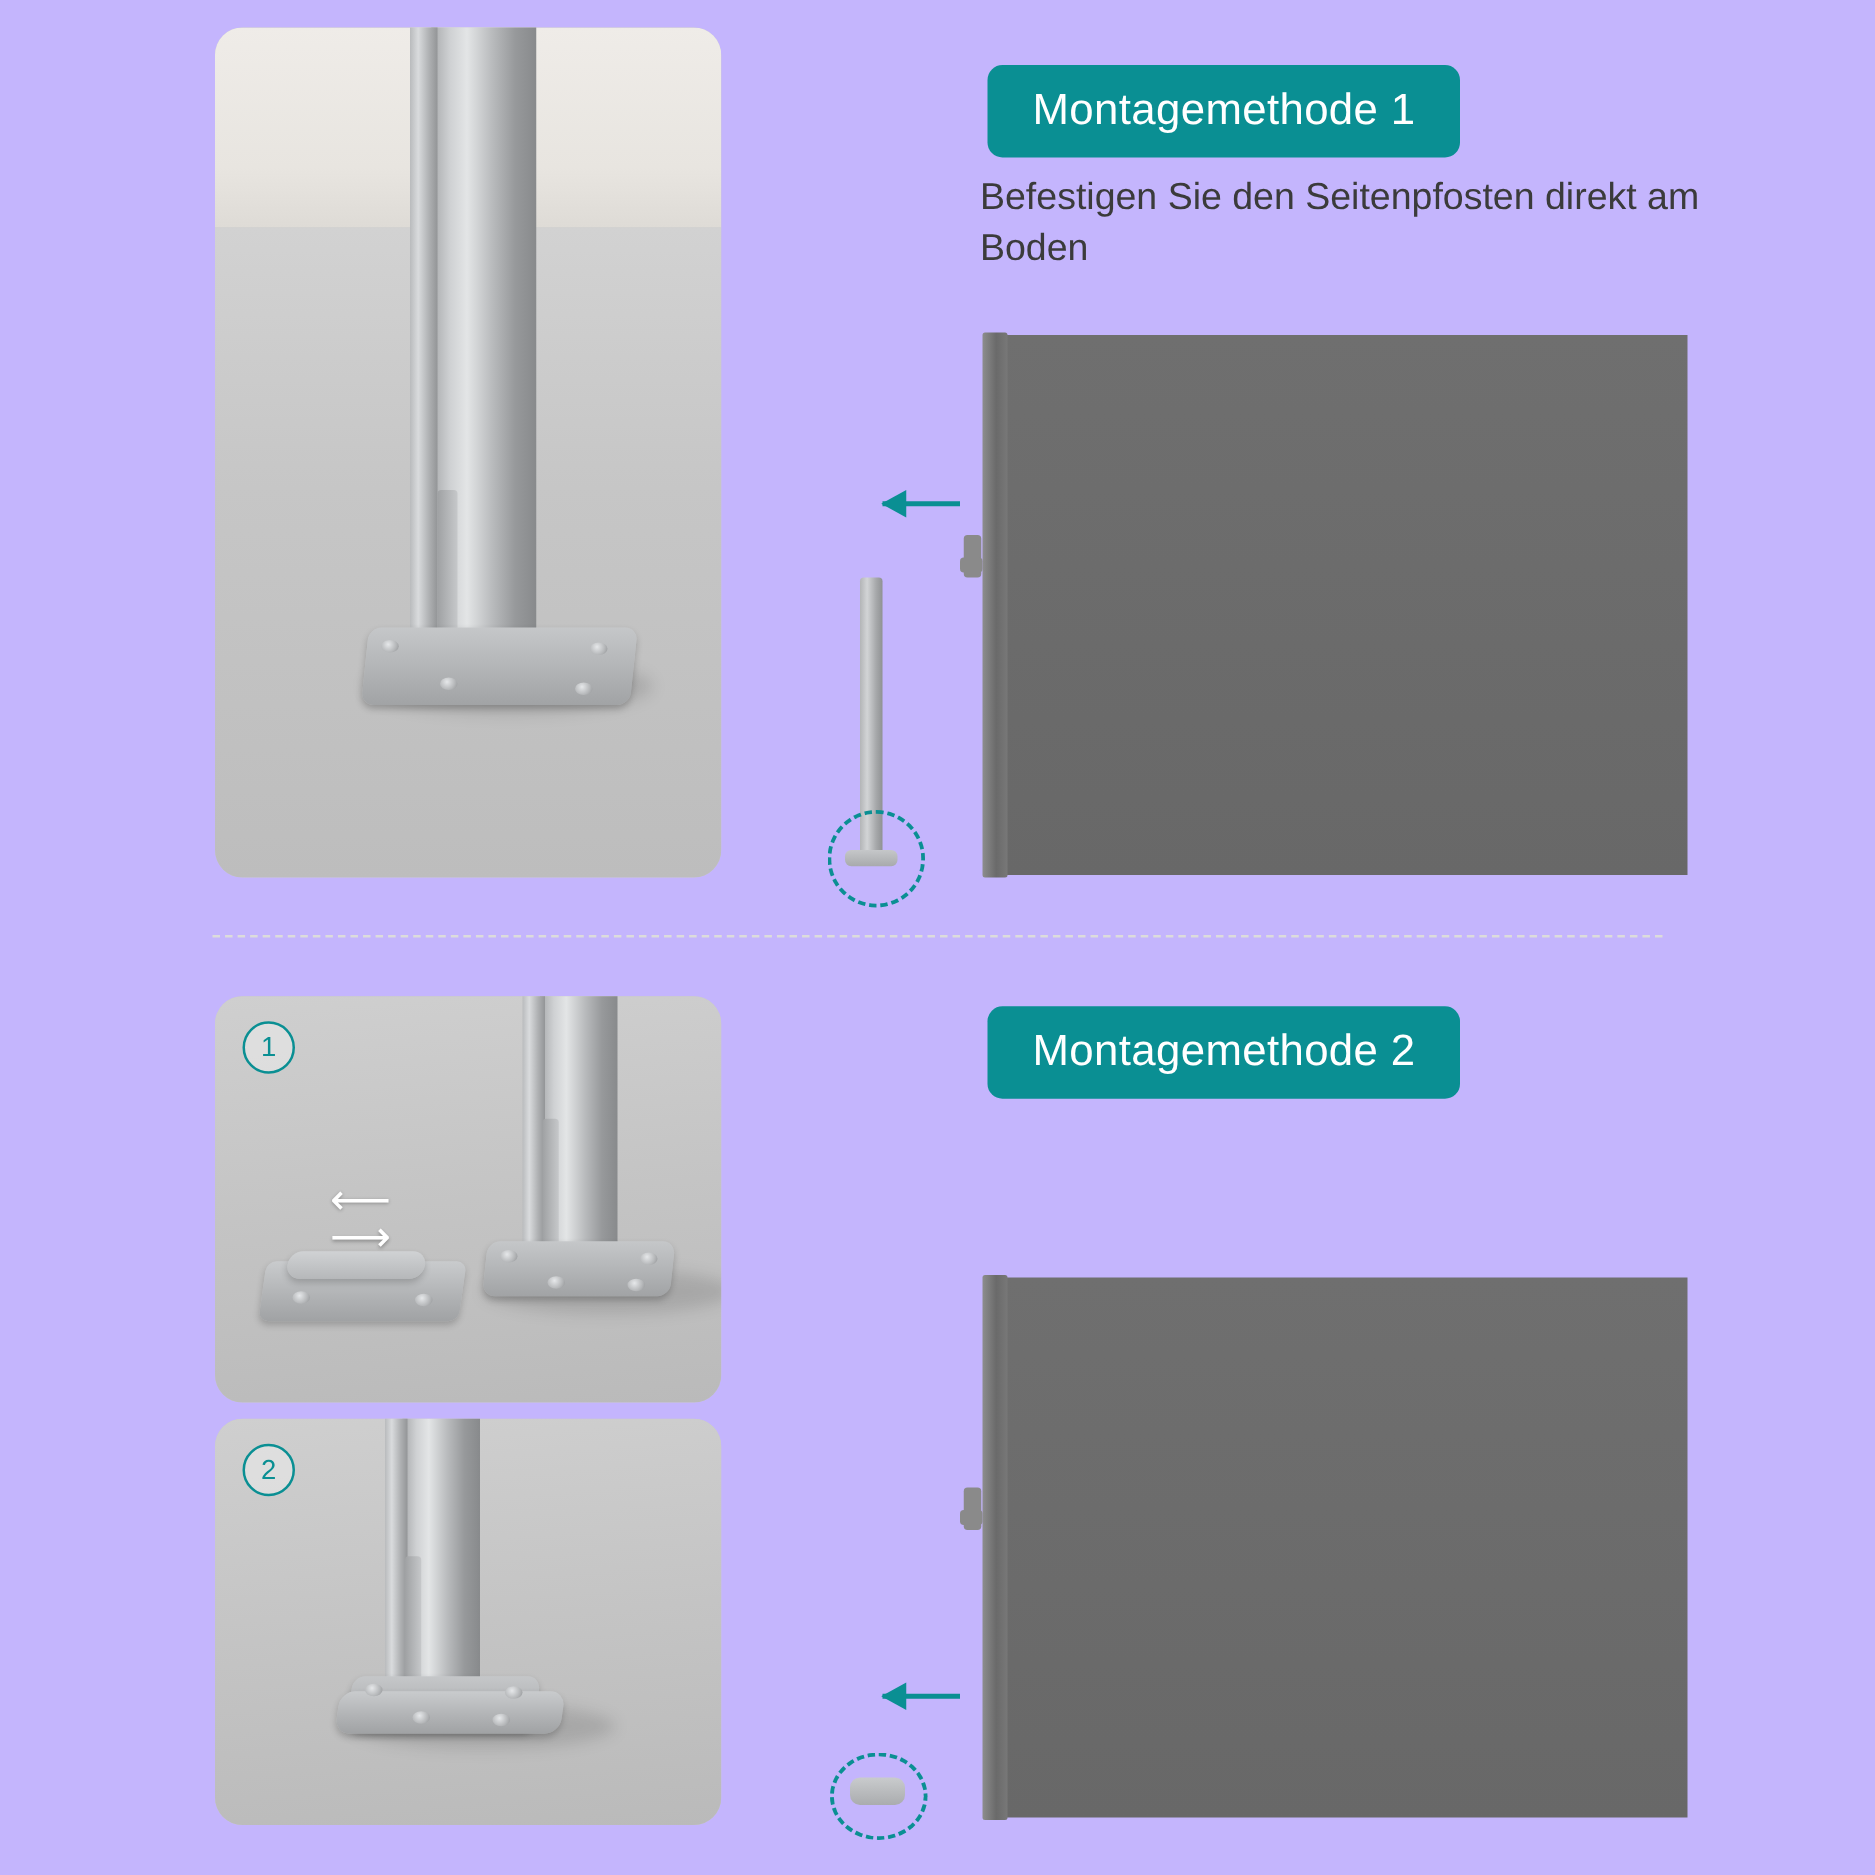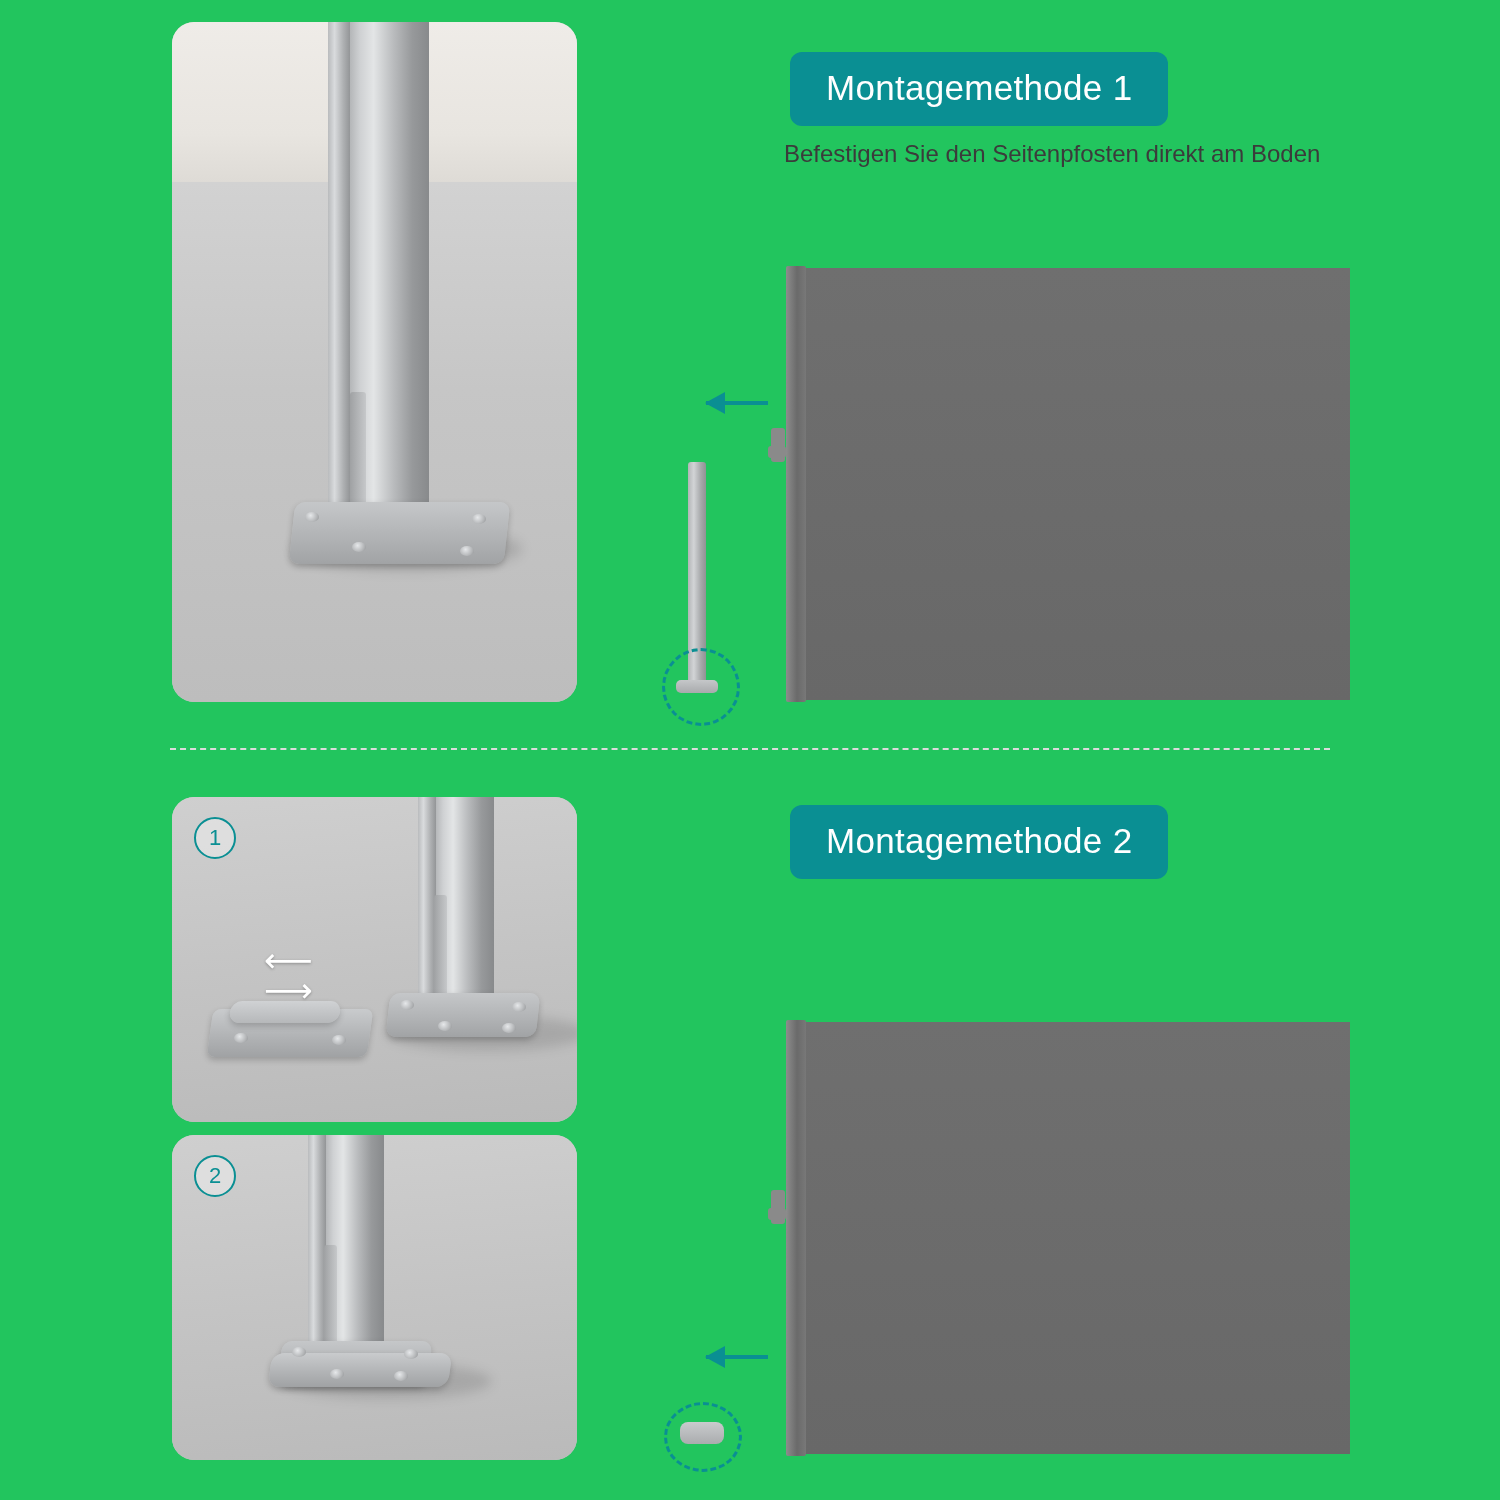--- a/index.html
+++ b/index.html
@@ -12,21 +12,21 @@
     height: 1500px;
     font-family: "Liberation Sans", sans-serif;
     color: #333;
     overflow: hidden;
     position: relative;
   }
 
   .page {
     position: absolute;
     inset: 0;
-    background: #22c55e;
+    background: #c4b5fd;
   }
 
   
   .section {
     position: absolute;
     left: 0;
     width: 1500px;
   }
   #section-1 { top: 0; height: 748px; }
   #section-2 { top: 752px; height: 748px; }
@@ -170,21 +170,21 @@
     font-size: 35px;
     letter-spacing: 0.3px;
     padding: 16px 36px 18px 36px;
     white-space: nowrap;
   }
   #label-1 { left: 790px; top: 52px; }
   #label-2 { left: 790px; top: 805px; }
 
   .desc {
     position: absolute;
-    font-size: 24px;
+    font-size: 30px;
     line-height: 1.35;
     color: #3b3b3b;
     width: 600px;
   }
   #desc-1 { left: 784px; top: 138px; }
   #desc-2 { left: 784px; top: 890px; }
 
   
   .awning {
     position: absolute;

